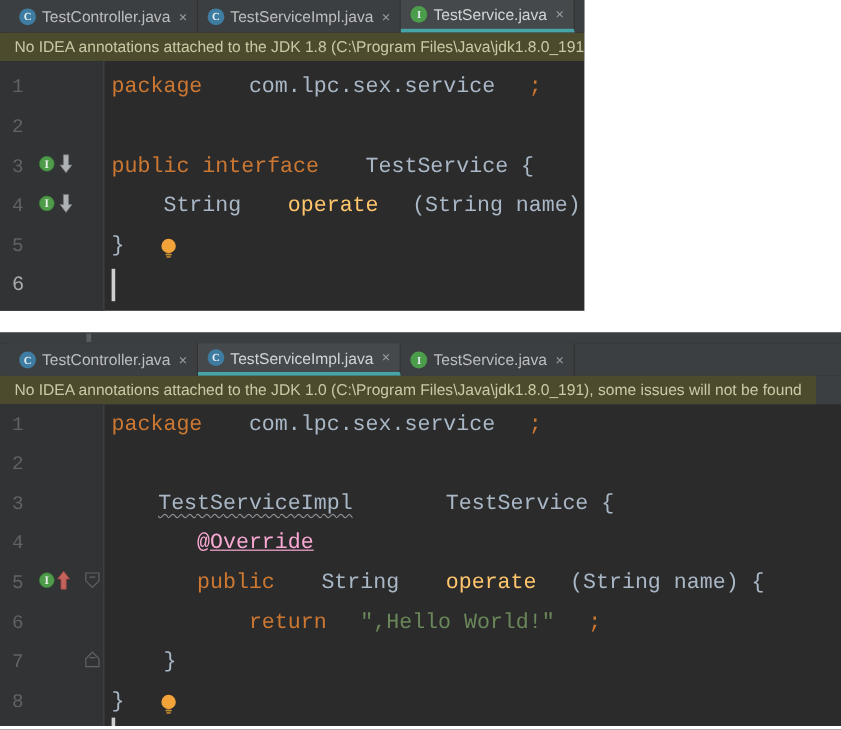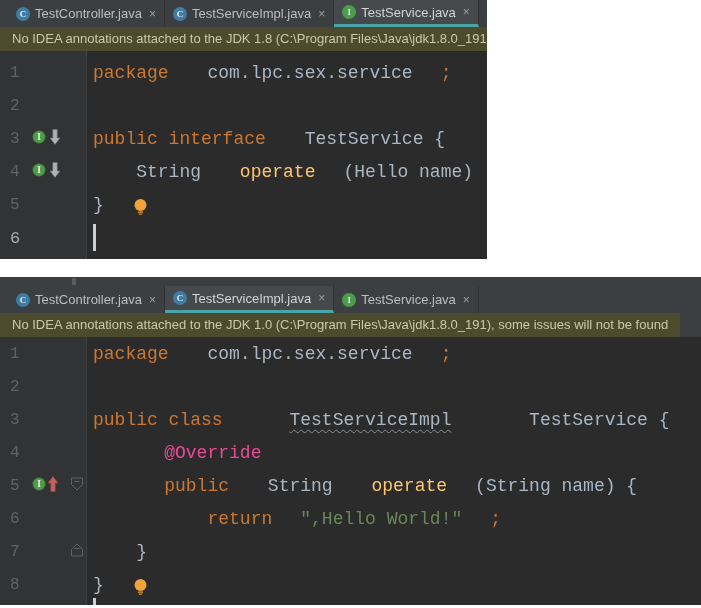--- a/index.html
+++ b/index.html
@@ -27,21 +27,21 @@
   .row { height:33px; display:flex; align-items:center; }
   .gut { width:88px; flex:0 0 88px; position:relative; height:33px; }
   .num { position:absolute; left:10px; top:50%; transform:translateY(-50%); font-family:"Liberation Mono", monospace; font-size:16px; color:#606366; }
   .row.current .num { color:#a9aaab; font-size:17px; }
   .gicon { position:absolute; top:50%; transform:translateY(-50%); }
   .code { white-space:pre; font-family:"Liberation Mono", monospace; font-size:18px; padding-left:5px; display:flex; align-items:center;gap:28px; }
   .tok-kw { color:#cc7832; }
   .tok-plain { color:#a9b7c6; }
   .tok-fn { color:#ffc66d; }
   .tok-str { color:#6a8759; }
-  .tok-ann { color:#ec4899; }
+  .tok-ann { color:#f9a8d4;text-decoration:underline; }
   .tok-typo { color:#a9b7c6; text-decoration:underline wavy #8a8f94 1px; text-underline-offset:4px; }
   .caret { display:inline-block; width:3px; height:27px; background:#cfcfcf; vertical-align:middle; }
   .bulb { margin-left:1px; transform:translateY(5px); }
   .caret-stub { position:absolute; left:93px; bottom:0; width:3px; height:7px; background:#cfcfcf; }
 </style>
 </head>
 <body>
 
 <div class="panel" id="panel-top">
   <div class="tab-bar">
@@ -96,21 +96,21 @@
           <div class="gut">
             <span class="num">4</span>
             <span class="gicon" style="left:32px;"><svg width="14" height="14" viewBox="0 0 14 14">
                 <circle cx="7" cy="7" r="6.2" fill="#4e9c49" stroke="#3c7a38" stroke-width="0.6"></circle>
                 <text x="7" y="10.4" font-size="9.5" text-anchor="middle" fill="#eaf2ea" font-family="Liberation Serif, serif" font-weight="bold">I</text>
               </svg></span>
             <span class="gicon" style="left:49px;"><svg width="12" height="17" viewBox="0 0 12 17">
                 <path d="M6 16 L1 9.5 H3.8 V1 H8.2 V9.5 H11 Z" fill="#aeb2b5" stroke="#6f7376" stroke-width="0.6"></path>
               </svg></span>
           </div>
-          <div class="code"><span class="tok-plain">    String </span><span class="tok-fn">operate</span><span class="tok-plain">(Hello name)</span><span class="tok-kw">;</span></div>
+          <div class="code"><span class="tok-plain">    String </span><span class="tok-fn">operate</span><span class="tok-plain">(String name)</span><span class="tok-kw">;</span></div>
         </div>
         <div class="row">
           <div class="gut">
             <span class="num">5</span>
           </div>
           <div class="code"><span class="tok-plain">}</span><span class="bulb"><svg width="15" height="18" viewBox="0 0 15 18">
                 <circle cx="7.5" cy="7" r="6" fill="#f2a33a"></circle>
                 <rect x="5" y="13.4" width="5" height="1.4" fill="#cf922f"></rect>
                 <rect x="5.7" y="15.5" width="3.6" height="1.2" fill="#cf922f"></rect>
               </svg></span></div>
@@ -161,21 +161,21 @@
         <div class="row">
           <div class="gut">
             <span class="num">2</span>
           </div>
           <div class="code"></div>
         </div>
         <div class="row">
           <div class="gut">
             <span class="num">3</span>
           </div>
-          <div class="code"><span class="tok-kw">public class</span><span class="tok-plain"> </span><span class="tok-typo">TestServiceImpl</span><span class="tok-plain"> </span><span class="tok-plain"> TestService {</span></div>
+          <div class="code"><span class="tok-plain"> </span><span class="tok-typo">TestServiceImpl</span><span class="tok-plain"> </span><span class="tok-plain"> TestService {</span></div>
         </div>
         <div class="row">
           <div class="gut">
             <span class="num">4</span>
           </div>
           <div class="code"><span class="tok-plain">    </span><span class="tok-ann">@Override</span></div>
         </div>
         <div class="row">
           <div class="gut">
             <span class="num">5</span>

